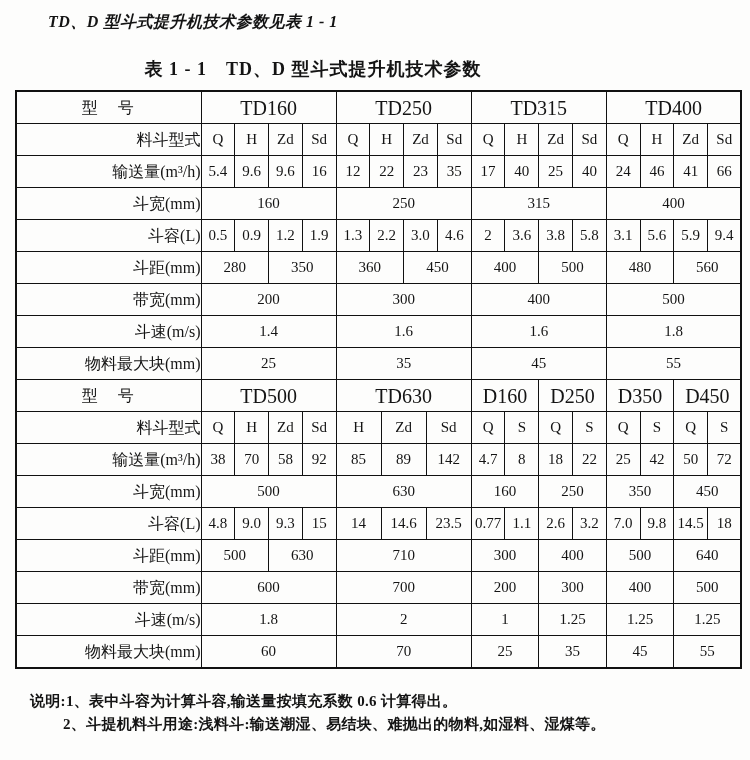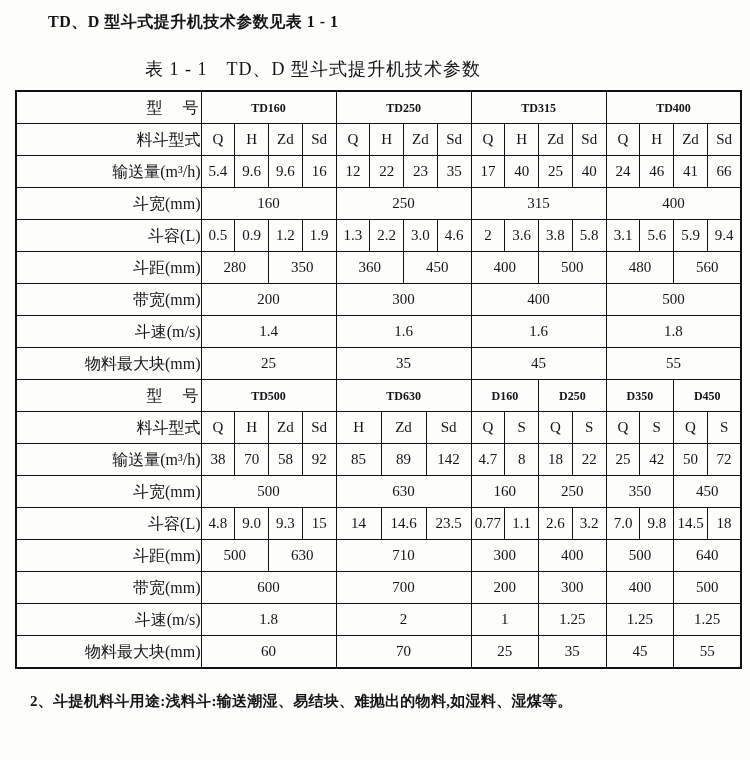--- a/index.html
+++ b/index.html
@@ -21,29 +21,30 @@
     background: #fdfdfc;
   }
   .intro {
     position: absolute;
     left: 48px;
     top: 12px;
     font-size: 16px;
     font-weight: bold;
     letter-spacing: 0.5px;
     white-space: nowrap;
+    font-style: italic;
   }
   .table-title {
     position: absolute;
     left: 0;
     top: 57px;
     width: 626px;
     text-align: center;
     font-size: 18px;
-    font-weight: normal;
+    font-weight: bold;
     letter-spacing: 1px;
   }
   table.params-table {
     position: absolute;
     left: 15px;
     top: 90px;
     width: 725px;
     border-collapse: collapse;
     table-layout: fixed;
     border: 2px solid #111;
@@ -60,27 +61,27 @@
     line-height: 1;
     overflow: hidden;
     white-space: nowrap;
   }
   table.params-table td.label-cell {
     text-align: right;
     padding-left: 9px;
     font-size: 16px;
   }
   table.params-table td.label-cell.center {
+    text-align: center;
     padding-left: 0;
     letter-spacing: 2px;
     margin-top: 24px;
   }
   table.params-table td.model-cell {
-    font-size: 12px;
-    font-weight: bold;
+    font-size: 20px;
   }
   .notes {
     position: absolute;
     left: 30px;
     top: 690px;
     width: 710px;
     font-size: 15px;
     font-weight: bold;
     line-height: 23px;
     letter-spacing: 0.3px;
@@ -360,16 +361,17 @@
           <td colspan="12">70</td>
           <td colspan="6">25</td>
           <td colspan="6">35</td>
           <td colspan="6">45</td>
           <td colspan="6">55</td>
         </tr>
       </tbody>
   </table>
 
   <div class="notes">
+      <div class="note-line">说明:1、表中斗容为计算斗容,输送量按填充系数 0.6 计算得出。</div>
       <div class="note-line">2、斗提机料斗用途:浅料斗:输送潮湿、易结块、难抛出的物料,如湿料、湿煤等。</div>
     </div>
 
 </div>
 
 </body></html>

